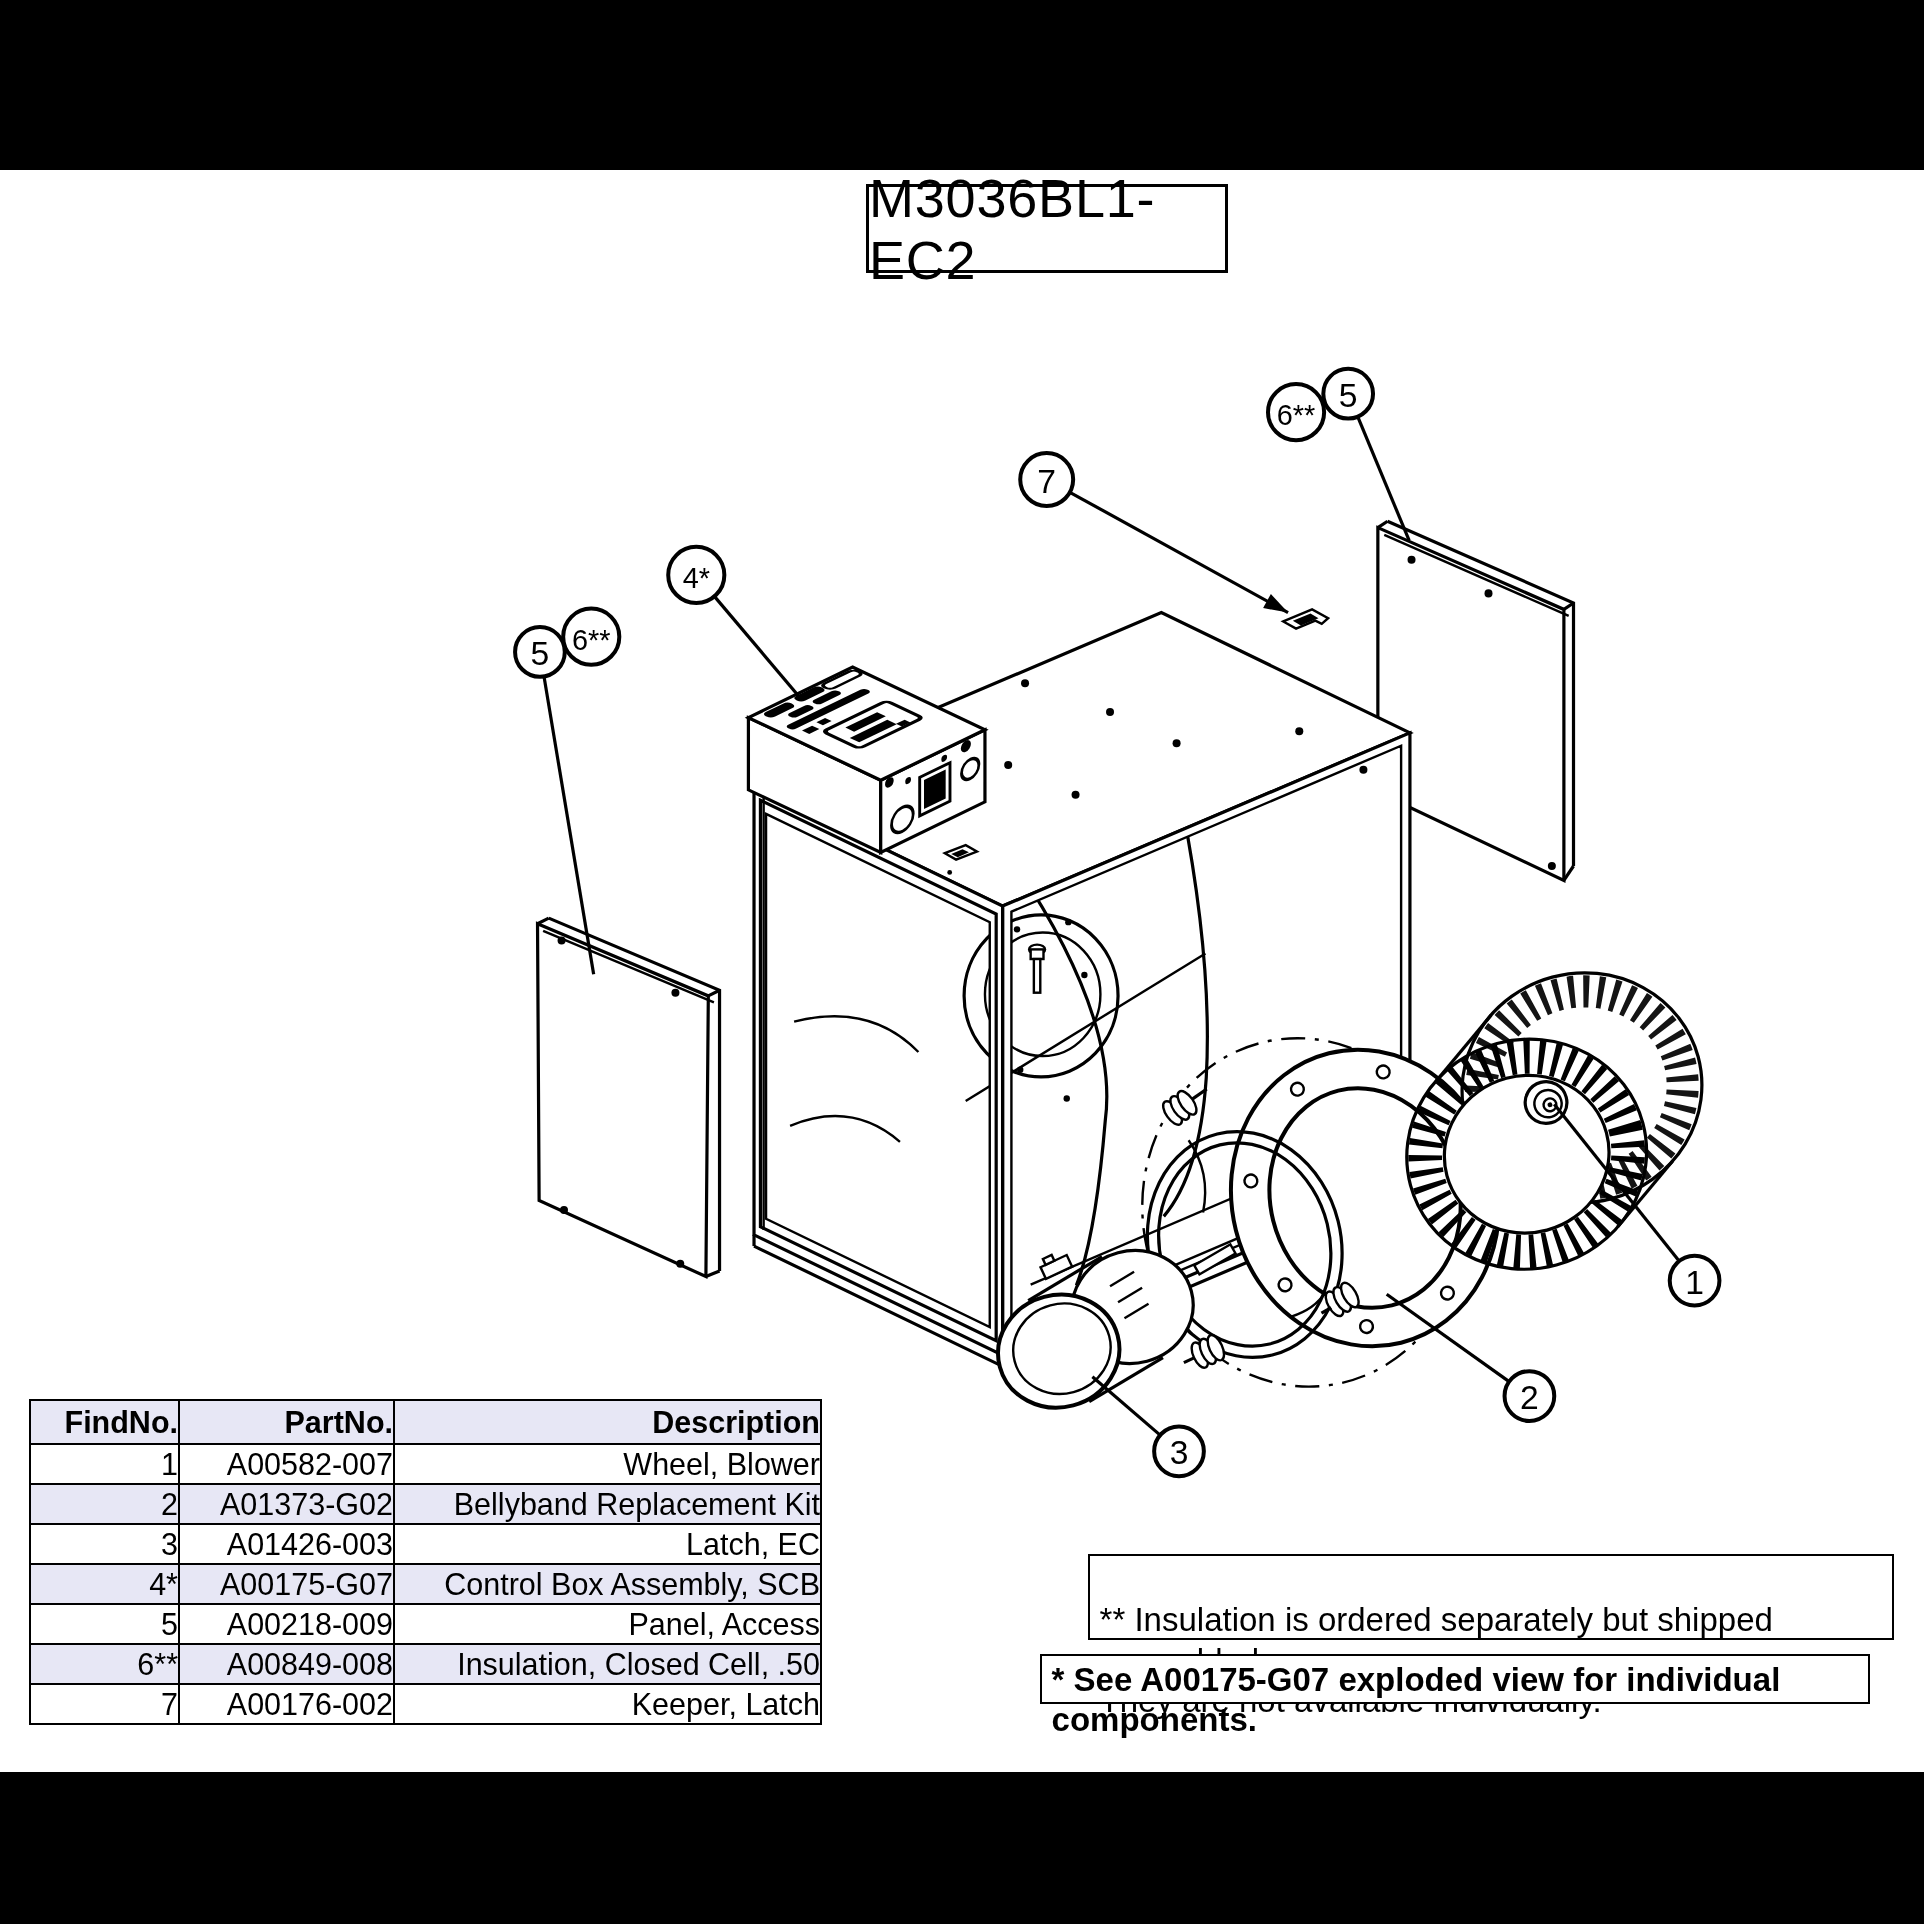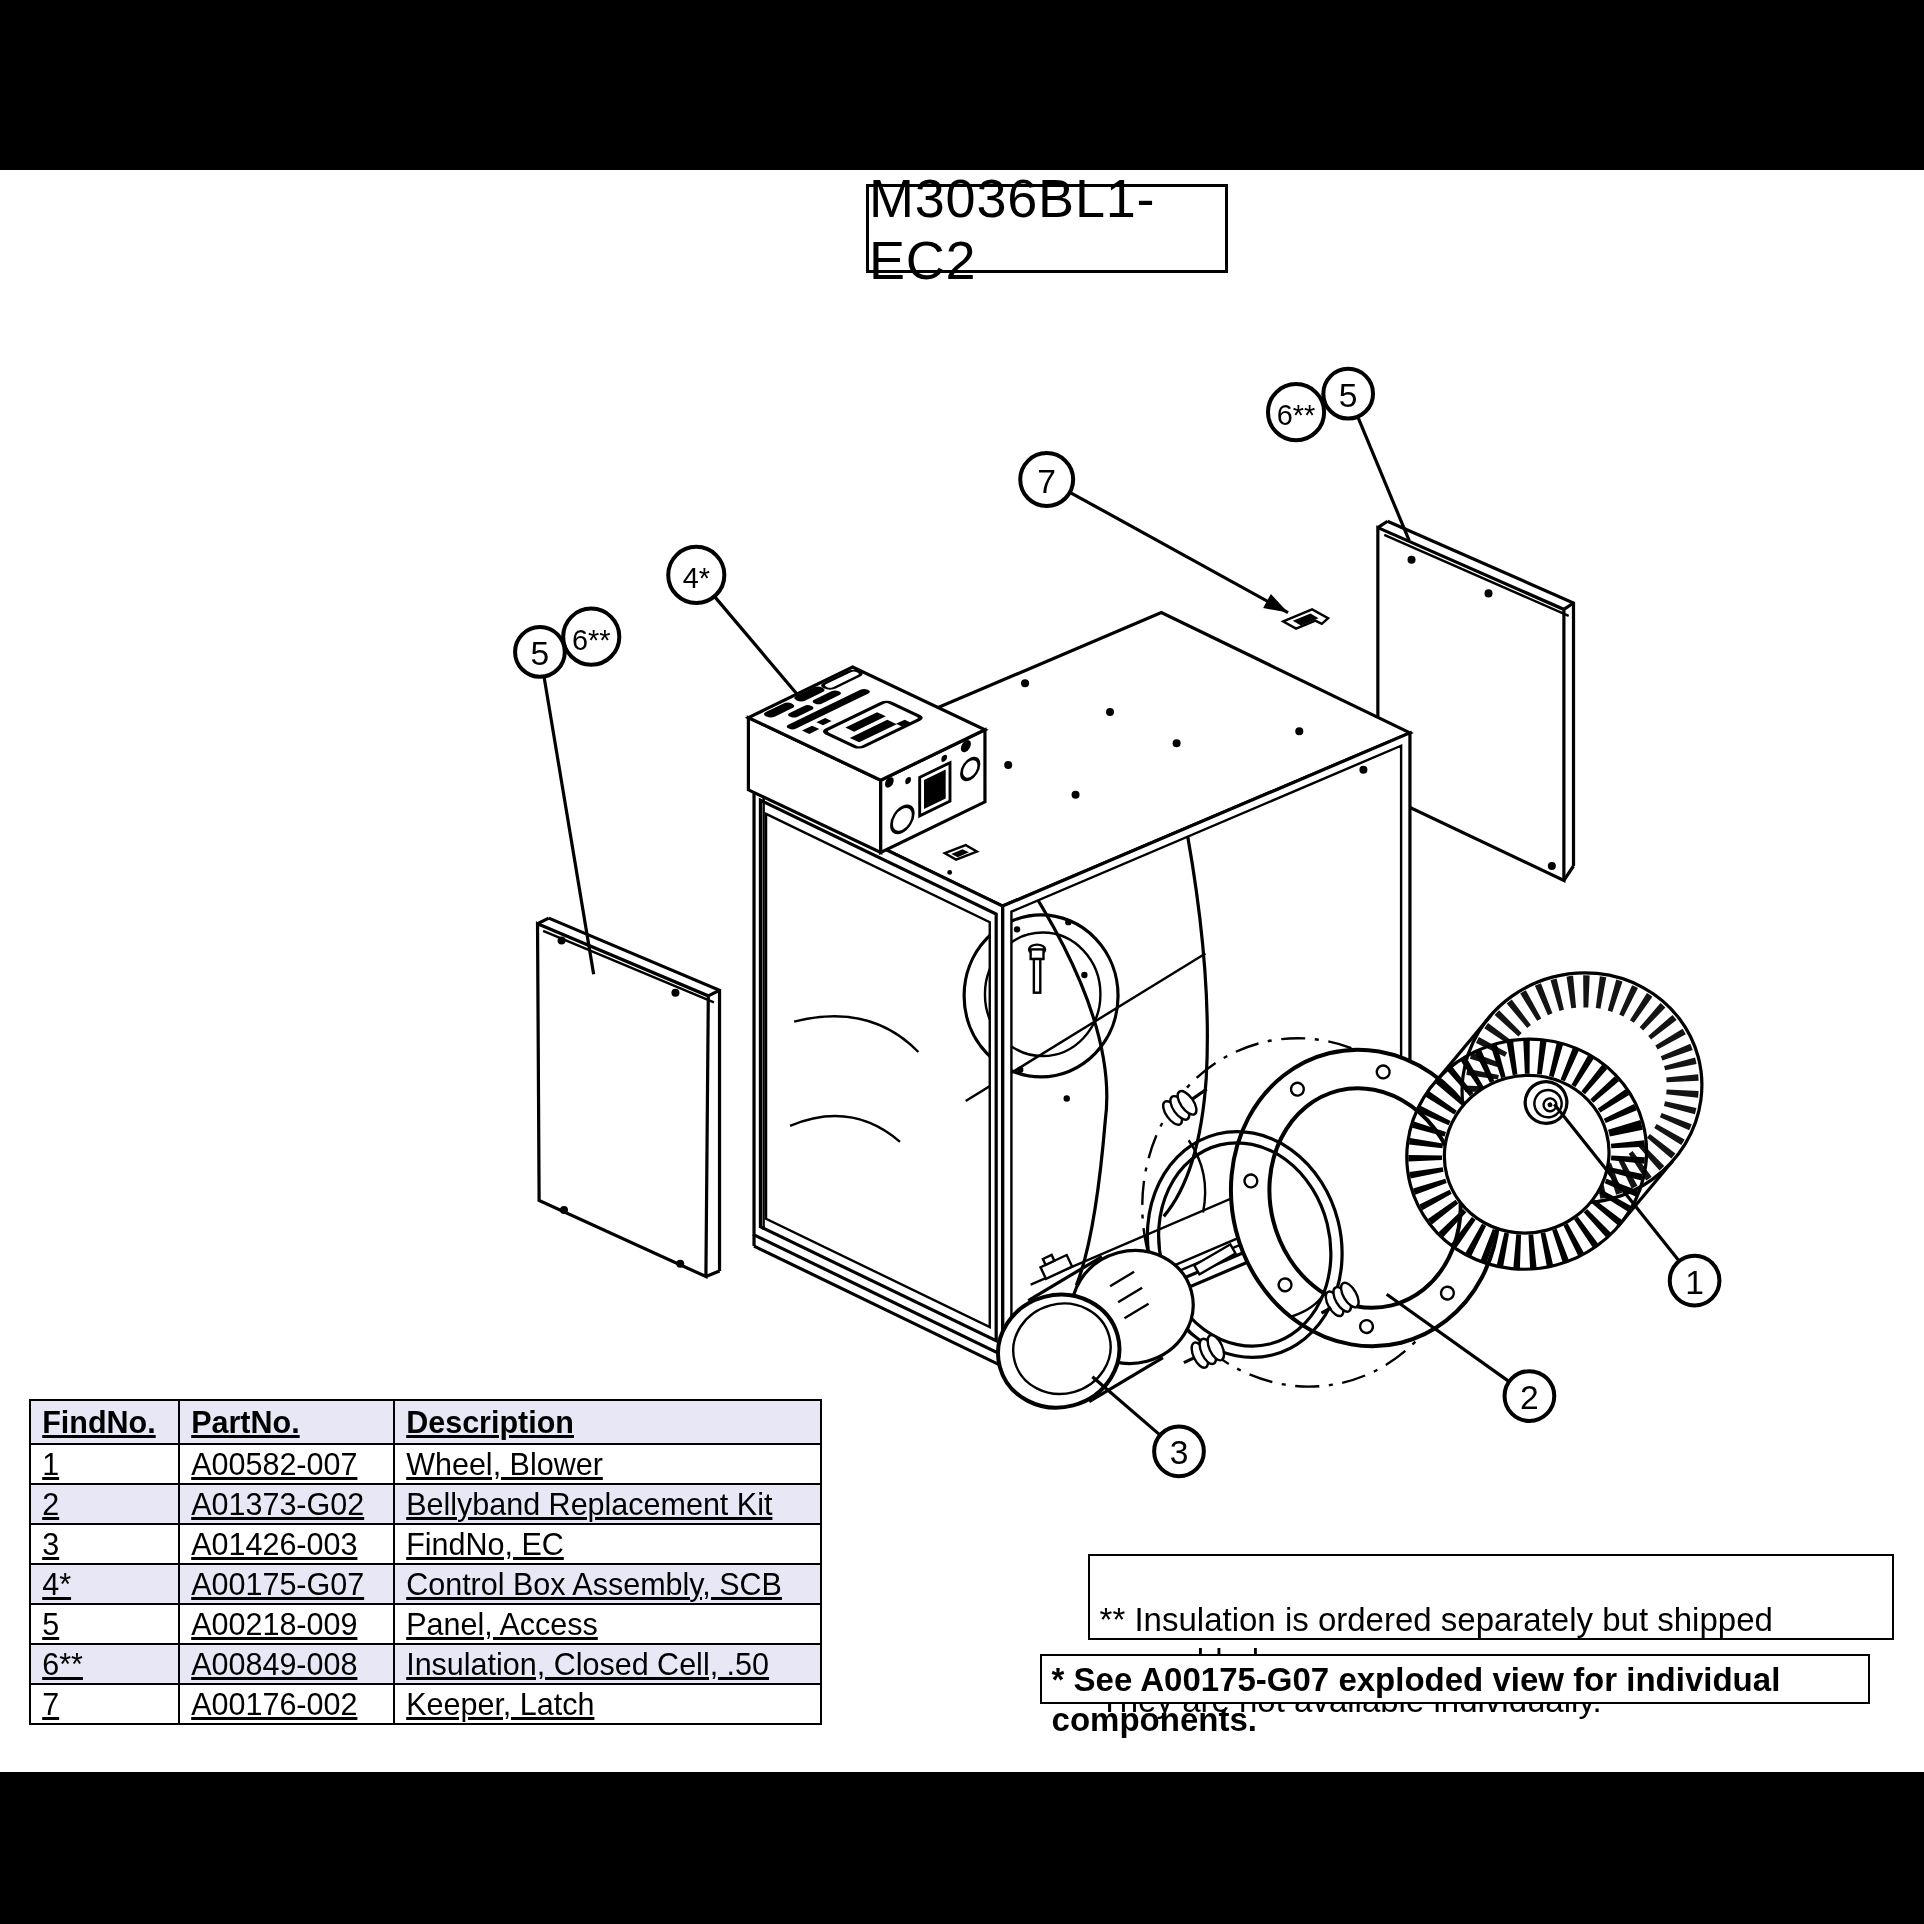--- a/index.html
+++ b/index.html
@@ -8,22 +8,22 @@
   .page{position:absolute;left:0;top:170px;width:1925px;height:1602px;background:#fff;}
   
   .title-box{position:absolute;left:866px;top:14.4px;width:356px;height:83px;
     border:3.2px solid #000;display:flex;align-items:center;justify-content:center;
     font-size:54px;letter-spacing:0.8px;background:#fff;}
   
   svg.diagram{position:absolute;left:0;top:0;width:1925px;height:1562px;}
   
   table.parts{position:absolute;left:29px;top:1229px;border-collapse:collapse;
     background:#fff;font-size:30.5px;}
-  table.parts th,table.parts td{border:2.4px solid #000;padding:0 0 0 11.2px;text-align:left;
-    white-space:nowrap;overflow:hidden;text-decoration:underline;}
+  table.parts th,table.parts td{border:2.4px solid #000;padding:0 0 0 11.2px;text-align:right;
+    white-space:nowrap;overflow:hidden;}
   table.parts th{height:42px;font-weight:bold;}
   table.parts td{height:38px;font-weight:normal;}
   table.parts col.c1{width:149px;} table.parts col.c2{width:215px;} table.parts col.c3{width:427px;}
   
   .note{position:absolute;border:2.4px solid #000;background:#fff;font-size:33px;
     line-height:1.22;padding:4px 9.6px;white-space:pre-line;}
   .note-1{left:1088px;top:1384px;width:783px;height:74px;}
   .note-2{left:1040px;top:1484px;width:807px;height:38px;display:flex;align-items:flex-start;font-weight:bold;}
 </style>
 </head>
@@ -306,21 +306,21 @@
             <td>Wheel, Blower</td>
           </tr>
           <tr style="background: rgb(231, 231, 245);">
             <td>2</td>
             <td>A01373-G02</td>
             <td>Bellyband Replacement Kit</td>
           </tr>
           <tr>
             <td>3</td>
             <td>A01426-003</td>
-            <td>FindNo, EC</td>
+            <td>Latch, EC</td>
           </tr>
           <tr style="background: rgb(231, 231, 245);">
             <td>4*</td>
             <td>A00175-G07</td>
             <td>Control Box Assembly, SCB</td>
           </tr>
           <tr>
             <td>5</td>
             <td>A00218-009</td>
             <td>Panel, Access</td>

